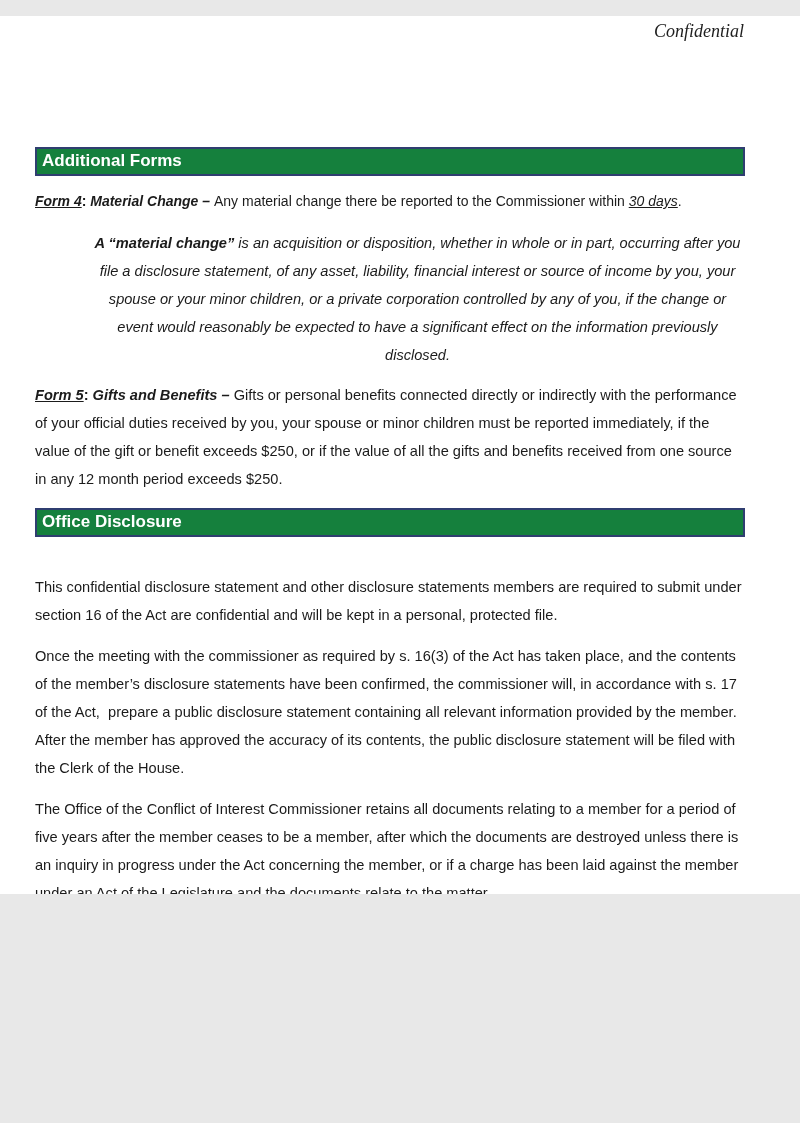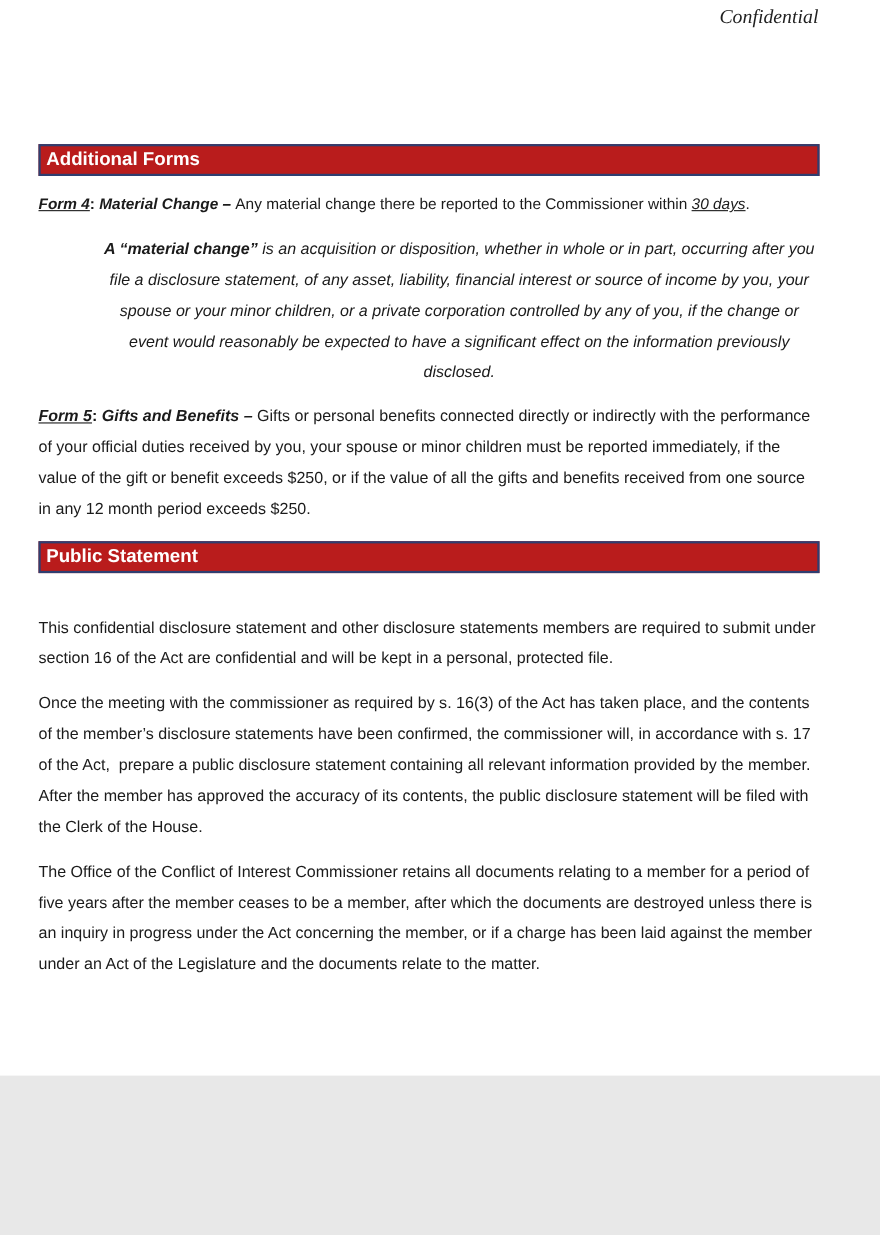--- a/index.html
+++ b/index.html
@@ -1,32 +1,32 @@
 <!DOCTYPE html>
 <html><head>
 <meta charset="utf-8">
 <style>
   html,body{margin:0;padding:0;background:#e8e8e8;}
   .page{
     position:relative;
-    width:800px;height:978px;
-    margin:0 auto;
+    width:800px;height:878px;
+    margin:16px auto;
     background:#ffffff;
     font-family:"Liberation Sans",sans-serif;
     color:#1b1b1b;
     overflow:hidden;
   }
   .confidential{
     position:absolute;top:5px;right:56px;
     font-family:"Liberation Serif",serif;
     font-style:italic;font-size:18px;color:#1f1f1f;
   }
   .content{position:absolute;left:35px;top:0;width:710px;}
   .section-bar{
-    background:#b91c1c;
+    background:#15803d;
     border:2px solid #2f3e70;
     color:#ffffff;
     font-weight:bold;
     font-size:17px;
     padding:2px 6px 3px 5px;
     box-sizing:border-box;
   }
   .bar-additional{margin-top:131px;}
   .bar-public{margin-top:15px;}
   p{
@@ -75,21 +75,21 @@
     </div>
 
 
     <p class="p-form4"><span class="b u">Form 4</span><span class="b">: </span><span class="b i">Material Change – </span><span>Any material change there be reported to the Commissioner within </span><span class="u">30 days</span><span>.</span></p>
 
     <p class="p-quote"><span class="b">A “material change” </span><span>is an acquisition or disposition, whether in whole or in part, occurring after you file a disclosure statement, of any asset, liability, financial interest or source of income by you, your spouse or your minor children, or a private corporation controlled by any of you, if the change or event would reasonably be expected to have a significant effect on the information previously disclosed.</span></p>
 
     <p class="p-form5"><span class="b u">Form 5</span><span class="b">: </span><span class="b i">Gifts and Benefits – </span><span>Gifts or personal benefits connected directly or indirectly with the performance of your official duties received by you, your spouse or minor children must be reported immediately, if the value of the gift or benefit exceeds $250, or if the value of all the gifts and benefits received from one source in any 12 month period exceeds $250.</span></p>
 
     <div class="section-bar bar-public">
-      <span>Public Statement</span>
+      <span>Office Disclosure</span>
     </div>
 
     <p class="p-pd1">This confidential disclosure statement and other disclosure statements members are required to submit under section 16 of the Act are confidential and will be kept in a personal, protected file.</p>
 
     <p class="p-pd2">Once the meeting with the commissioner as required by s. 16(3) of the Act has taken place, and the contents of the member’s disclosure statements have been confirmed, the commissioner will, in accordance with s. 17 of the Act,  prepare a public disclosure statement containing all relevant information provided by the member.   After the member has approved the accuracy of its contents, the public disclosure statement will be filed with the Clerk of the House.</p>
 
     <p class="p-pd3">The Office of the Conflict of Interest Commissioner retains all documents relating to a member for a period of five years after the member ceases to be a member, after which the documents are destroyed unless there is an inquiry in progress under the Act concerning the member, or if a charge has been laid against the member under an Act of the Legislature and the documents relate to the matter.</p>
 
   </div>
 

